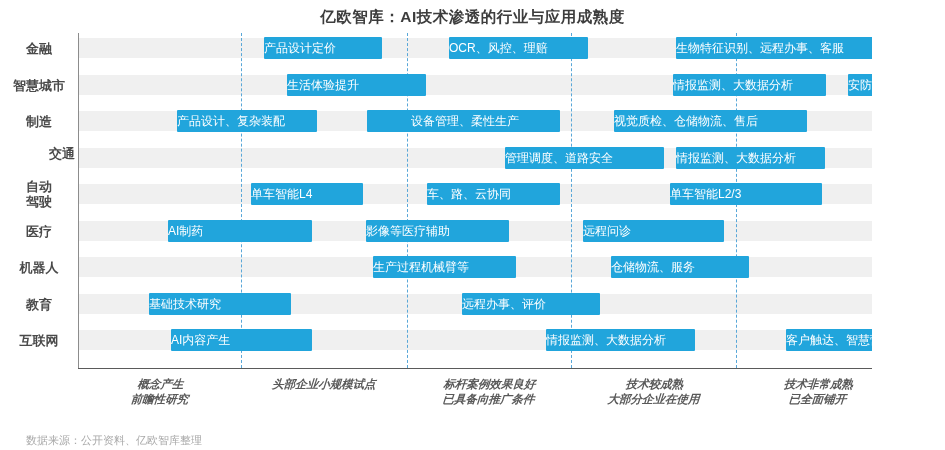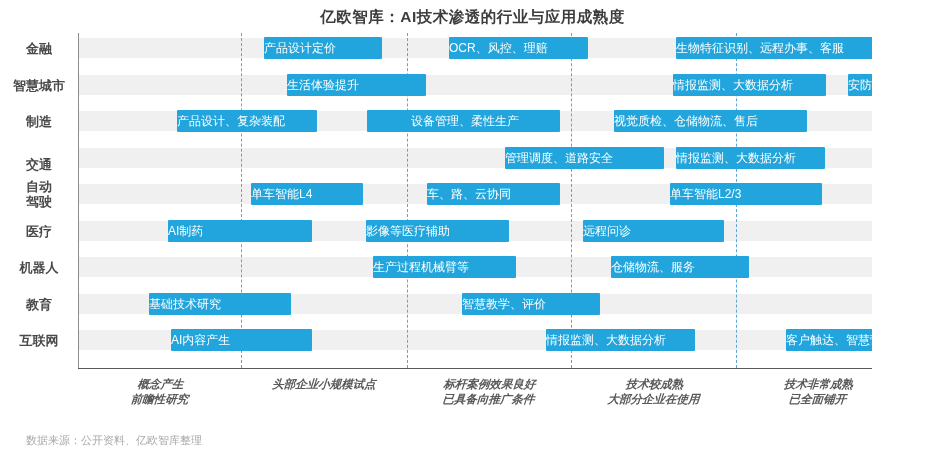--- a/index.html
+++ b/index.html
@@ -40,21 +40,21 @@
       <div class="stripe" style="left: 78px; top: 294px; width: 862px;"></div>
       <div class="stripe" style="left: 78px; top: 330px; width: 862px;"></div>
       <div class="gridline" style="left: 241px; top: 33px; height: 335px;"></div>
       <div class="gridline" style="left: 407px; top: 33px; height: 335px;"></div>
       <div class="gridline" style="left: 571px; top: 33px; height: 335px;"></div>
       <div class="gridline" style="left: 736px; top: 33px; height: 335px;"></div>
       <div class="gridline" style="left: 900px; top: 33px; height: 335px;"></div>
       <div class="rowlabel" style="top: 40.5px;">金融</div>
       <div class="rowlabel" style="top: 77.5px;">智慧城市</div>
       <div class="rowlabel" style="top: 113.5px;">制造</div>
-      <div class="rowlabel" style="top: 157px;">交通</div>
+      <div class="rowlabel" style="top: 146px; padding-left: 23px;">交通</div>
       <div class="rowlabel" style="top: 179px;">自动<br>驾驶</div>
       <div class="rowlabel" style="top: 223.5px;">医疗</div>
       <div class="rowlabel" style="top: 259.5px;">机器人</div>
       <div class="rowlabel" style="top: 296.5px;">教育</div>
       <div class="rowlabel" style="top: 332.5px;">互联网</div>
       <div class="box" style="left: 264px; top: 37px; width: 118px;">产品设计定价</div>
       <div class="box" style="left: 449px; top: 37px; width: 139px;">OCR、风控、理赔</div>
       <div class="box" style="left: 676px; top: 37px; width: 205px;">生物特征识别、远程办事、客服</div>
       <div class="box" style="left: 287px; top: 74px; width: 139px;">生活体验提升</div>
       <div class="box" style="left: 673px; top: 74px; width: 153px;">情报监测、大数据分析</div>
@@ -66,21 +66,21 @@
       <div class="box" style="left: 676px; top: 147px; width: 149px;">情报监测、大数据分析</div>
       <div class="box" style="left: 251px; top: 183px; width: 112px;">单车智能L4</div>
       <div class="box" style="left: 427px; top: 183px; width: 133px;">车、路、云协同</div>
       <div class="box" style="left: 634px; top: 183px; width: 152px; margin-left: 36px;">单车智能L2/3</div>
       <div class="box" style="left: 168px; top: 220px; width: 144px;">AI制药</div>
       <div class="box" style="left: 366px; top: 220px; width: 143px;">影像等医疗辅助</div>
       <div class="box" style="left: 583px; top: 220px; width: 141px;">远程问诊</div>
       <div class="box" style="left: 373px; top: 256px; width: 143px;">生产过程机械臂等</div>
       <div class="box" style="left: 611px; top: 256px; width: 138px;">仓储物流、服务</div>
       <div class="box" style="left: 149px; top: 293px; width: 142px;">基础技术研究</div>
-      <div class="box" style="left: 462px; top: 293px; width: 138px;">智慧教学、评价</div>
+      <div class="box" style="left: 462px; top: 293px; width: 138px;">远程办事、评价</div>
       <div class="box" style="left: 171px; top: 329px; width: 141px;">AI内容产生</div>
       <div class="box" style="left: 546px; top: 329px; width: 149px;">情报监测、大数据分析</div>
       <div class="box" style="left: 786px; top: 329px; width: 140px;">客户触达、智慧营销</div>
       <div class="vaxis" style="left: 78px; top: 33px; height: 335px;"></div>
       <div class="haxis" style="left: 78px; top: 368px; width: 852px;"></div>
       <div class="arrowhead" style="left: 930px; top: 364.5px;"></div>
       <div class="stagelabel" style="left: 65px; top: 377px;">概念产生<br>前瞻性研究</div>
       <div class="stagelabel" style="left: 229px; top: 377px;">头部企业小规模试点</div>
       <div class="stagelabel" style="left: 394px; top: 377px;">标杆案例效果良好<br>已具备向推广条件</div>
       <div class="stagelabel" style="left: 559px; top: 377px;">技术较成熟<br>大部分企业在使用</div>

